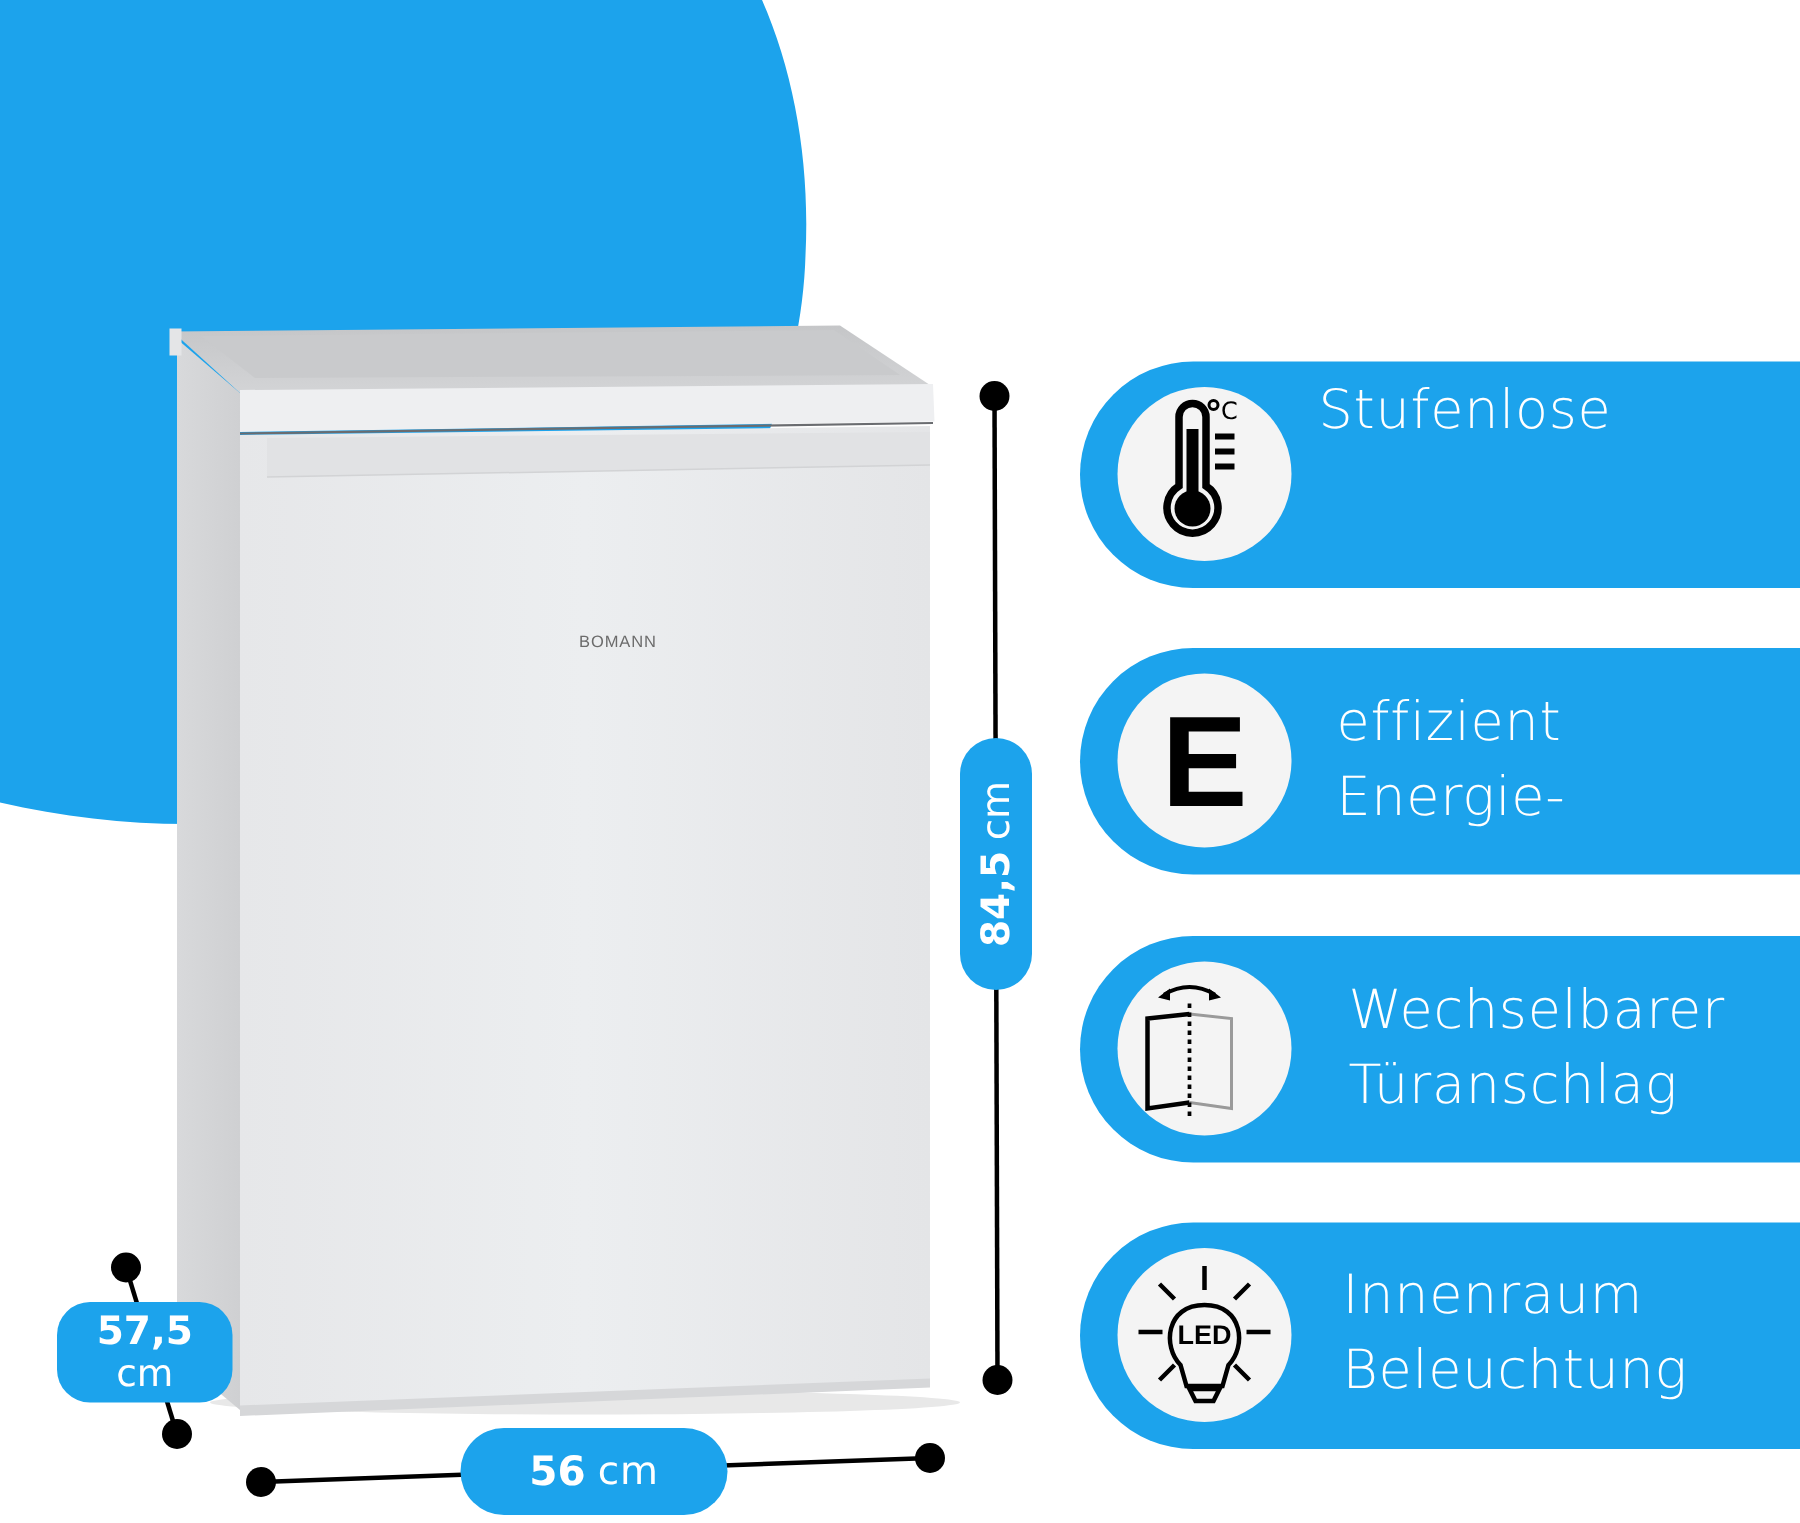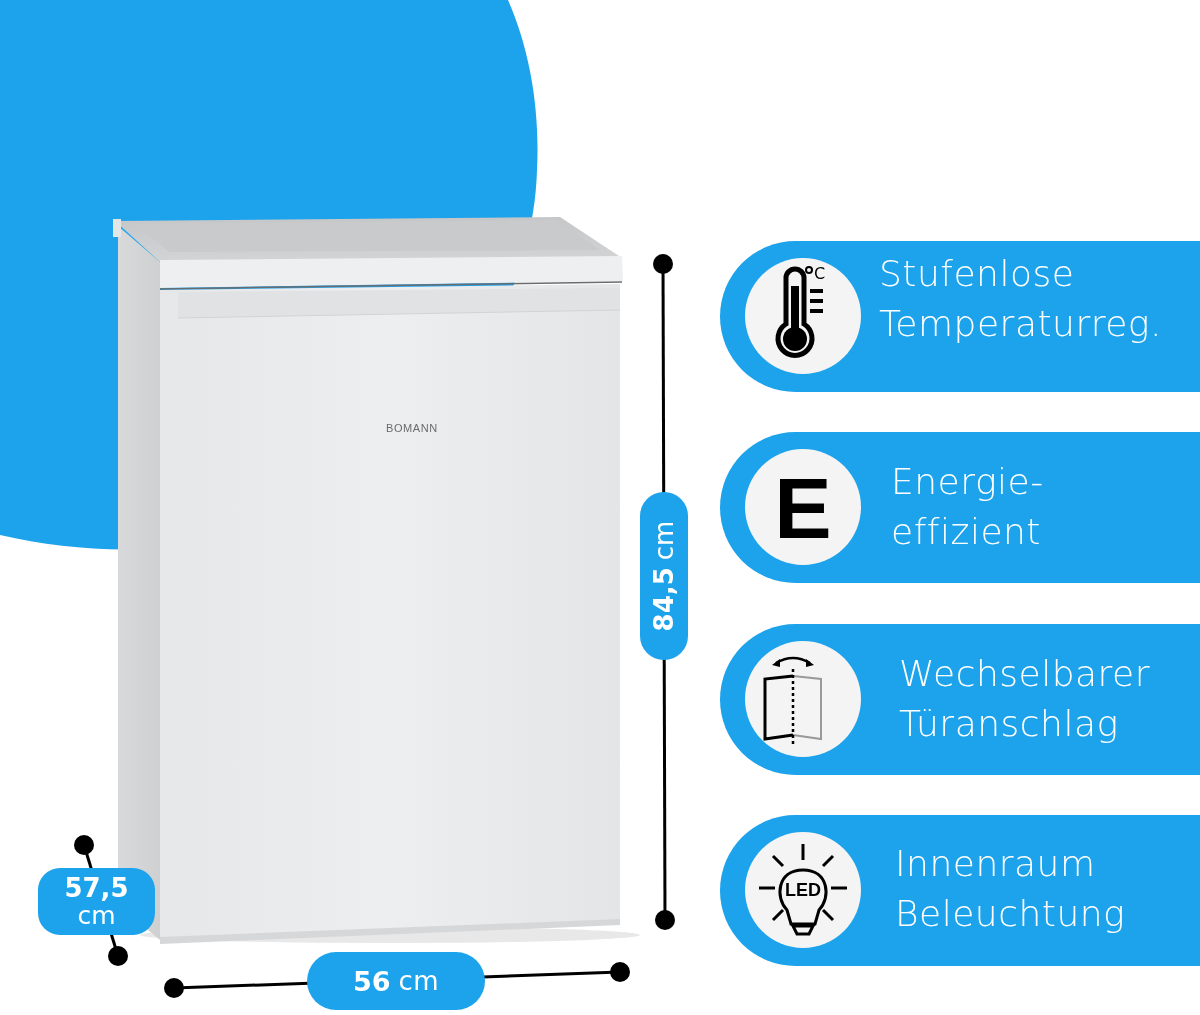--- a/index.html
+++ b/index.html
@@ -111,31 +111,30 @@
       <circle cx="37" cy="73" r="12" fill="#000"></circle>
       <circle cx="51" cy="4" r="3" fill="none" stroke="#000" stroke-width="2"></circle>
       <text x="56" y="13" font-family="DejaVu Sans, sans-serif" font-size="16" fill="#000">C</text>
       <rect x="52" y="23" width="13" height="4" fill="#000"></rect>
       <rect x="52" y="33" width="13" height="4" fill="#000"></rect>
       <rect x="52" y="43" width="13" height="4" fill="#000"></rect>
     </svg>
   </div>
   <div class="label" style="left:159px; top:8px">
     <div>Stufenlose</div>
-    <div>Temperaturreg.</div>
   </div>
 </div>
 
 <div class="feature" style="top:432px">
   <div class="circle">
     <span class="e-glyph">E</span>
   </div>
   <div class="label" style="left:171px; top:25px">
+    <div>effizient</div>
     <div>Energie-</div>
-    <div>effizient</div>
   </div>
 </div>
 
 <div class="feature" style="top:624px">
   <div class="circle">
     <svg width="90" height="100" viewBox="0 0 90 100">
       <path d="M18 14 Q 35 4 52 14" fill="none" stroke="#000" stroke-width="2.5"></path>
       <polygon points="14,16 22,10 22,18" fill="#000"></polygon>
       <polygon points="56,16 48,10 48,18" fill="#000"></polygon>
       <polyline points="35,27 7,30 7,90 35,86" fill="none" stroke="#000" stroke-width="3"></polyline>

